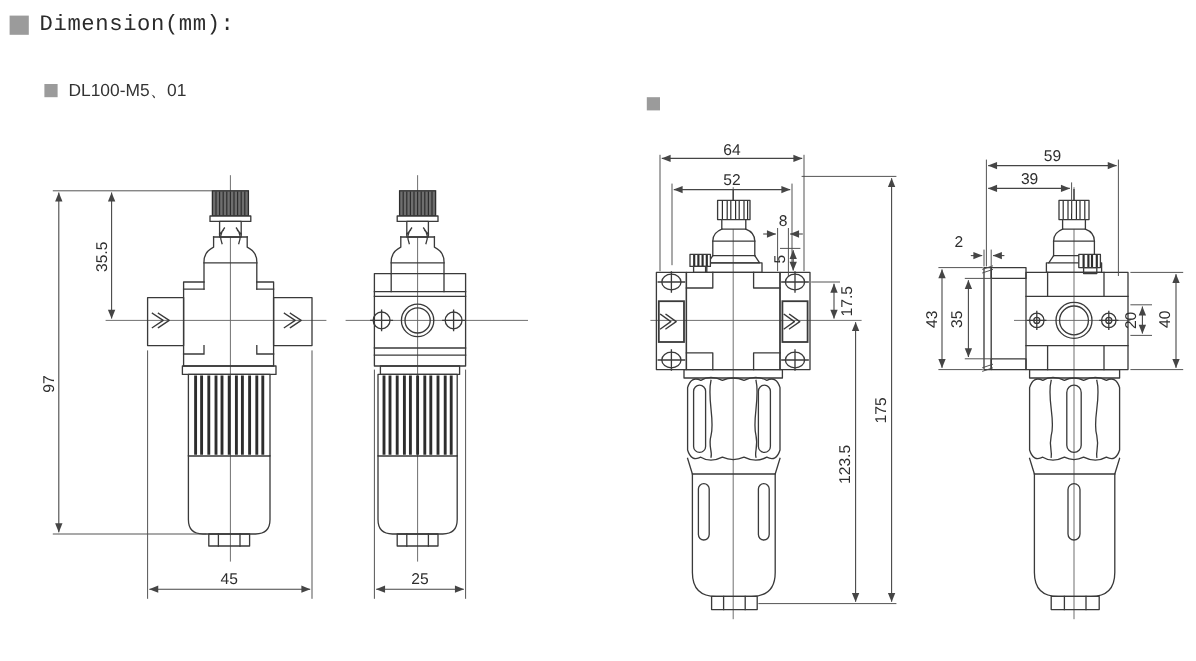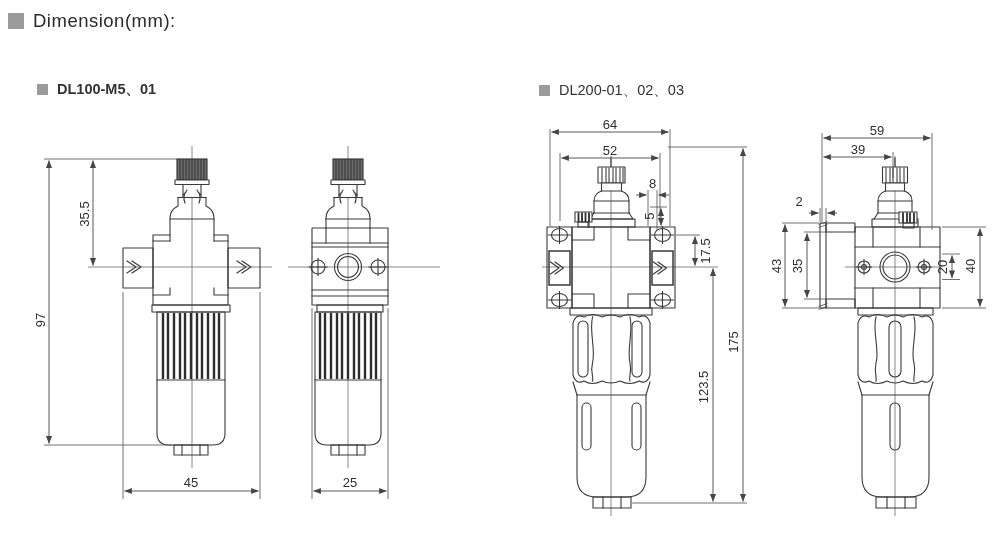--- a/index.html
+++ b/index.html
@@ -1,24 +1,24 @@
 <!DOCTYPE html>
 <html><head>
 <meta charset="utf-8">
 <style>
   html,body{margin:0;padding:0;background:#fff;}
   #page{position:relative;width:997px;height:551px;background:#ffffff;overflow:hidden;
         font-family:"Liberation Sans", sans-serif;color:#2b2b2b;}
   .hdr{position:absolute;display:flex;align-items:center;gap:9px;}
   .sq{background:#9b9b9b;display:inline-block;}
-  #title{left:8px;top:10px;font-size:18.5px;letter-spacing:0.5px;color:#2b2b2b;}
+  #title{left:8px;top:10px;font-size:18.5px;letter-spacing:0.5px;color:#2b2b2b;font-family:Liberation Mono, monospace;}
   #title .sq{width:16px;height:16px;}
   .sub{font-size:14.5px;color:#333;}
   .sub .sq{width:11px;height:11px;}
-  #sub-dl100{left:37px;top:80px;font-weight:bold;}
+  #sub-dl100{left:37px;top:66px;}
   #sub-dl200{left:539px;top:81px;}
   #note{position:absolute;left:56px;top:524px;font-size:13.5px;color:#333;}
   svg{position:absolute;overflow:visible;}
   
   .ol{stroke:#3a3a3a;stroke-width:1.1;fill:none;stroke-linejoin:round;stroke-linecap:square;}
   .olw{stroke:#3a3a3a;stroke-width:1.1;fill:#fff;stroke-linejoin:round;}
   .bx{stroke:#3a3a3a;stroke-width:1.5;fill:none;}
   .cl{stroke:#6a6a6a;stroke-width:0.8;fill:none;}
   .ext{stroke:#4c4c4c;stroke-width:0.8;fill:none;}
   .dimln{stroke:#454545;stroke-width:0.9;fill:none;}
@@ -37,21 +37,20 @@
     <span>Dimension(mm):</span>
   </div>
 
   <div class="hdr sub" id="sub-dl100">
     <span class="sq"></span>
     <span>DL100-M5、01</span>
   </div>
 
   <div class="hdr sub" id="sub-dl200">
     <span class="sq"></span>
-    <span>DL200-01、02、03</span>
   </div>
 
   <svg style="left:30px;top:130px;" width="245" height="380" viewBox="0 0 245 380">
     <defs>
       <marker id="f100a" viewBox="0 0 10 10" refX="9" refY="5" markerWidth="9" markerHeight="9" orient="auto-start-reverse" markerUnits="userSpaceOnUse">
         <path d="M0.8,1.6 L9.2,5 L0.8,8.4 Z" fill="#454545"></path>
       </marker>
     </defs>
     <g>
       <line class="cl" x1="162" y1="16" x2="162" y2="338"></line>

